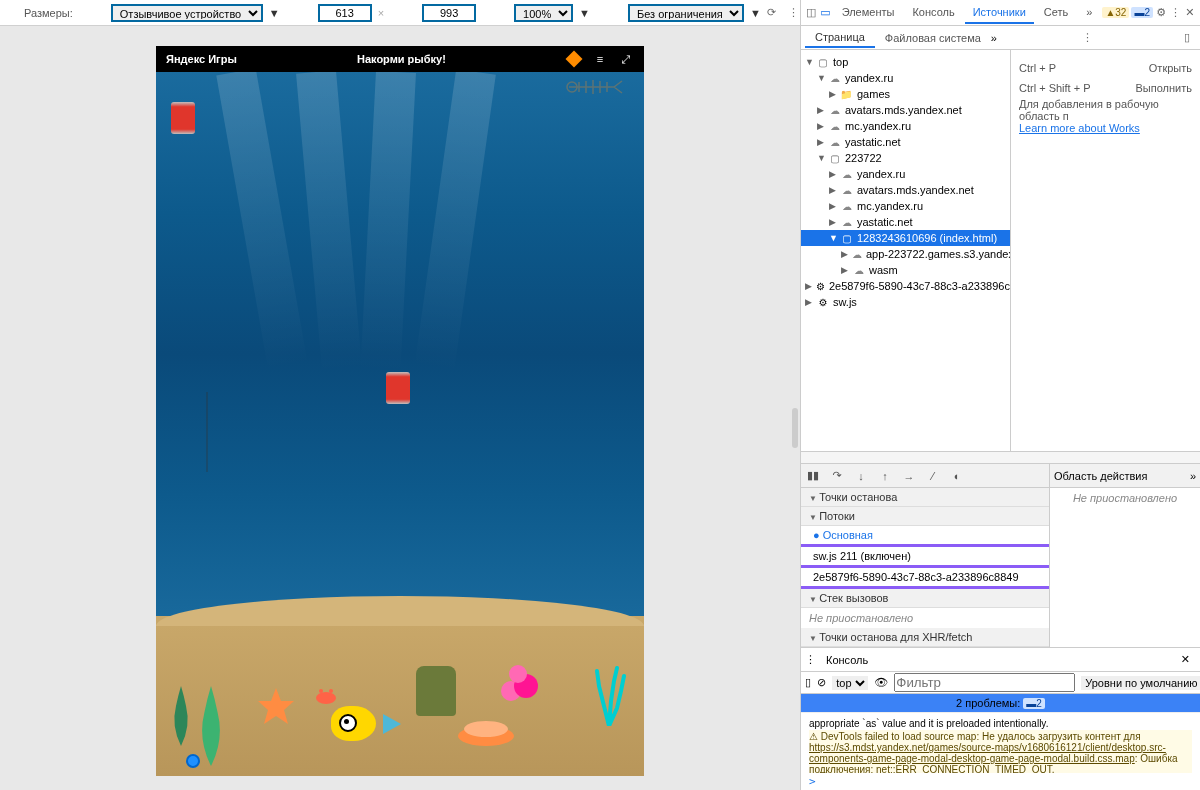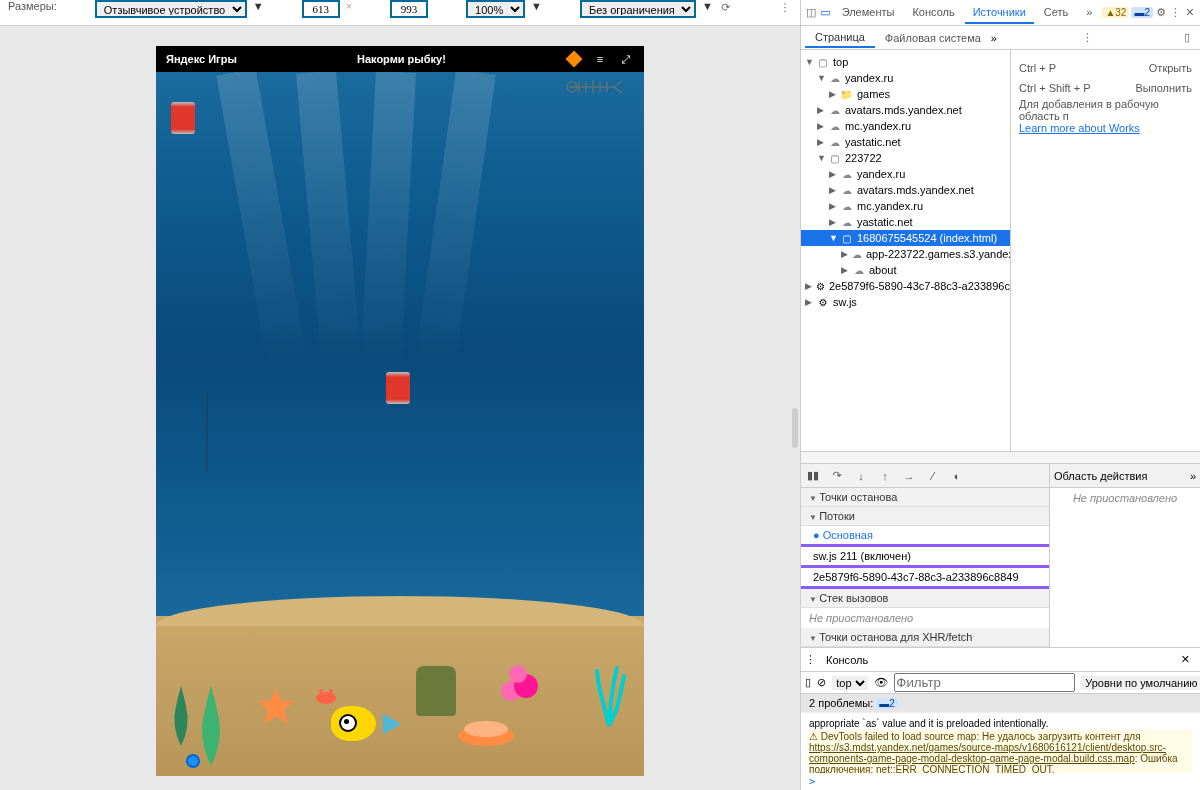--- a/index.html
+++ b/index.html
@@ -1,23 +1,23 @@
 <!DOCTYPE html>
 <html><head>
 <meta charset="utf-8">
 <style>
 * { box-sizing: border-box; margin: 0; padding: 0; font-family: Arial, sans-serif; }
 body { width: 1200px; height: 790px; overflow: hidden; background: #f0f0f0; display: flex; }
 
 
 .left-panel { width: 800px; height: 100%; background: #f1f1f1; display: flex; flex-direction: column; }
-.device-toolbar { height: 26px; background: #fff; border-bottom: 1px solid #d0d0d0; display: flex; padding: 0 8px; font-size: 11px; color: #333; gap: 6px; }
+.device-toolbar { height: 26px; background: #fff; border-bottom: 1px solid #d0d0d0; display: flex; align-items: center; padding: 0 24px; font-size: 11px; color: #333; gap: 6px; }
 .device-toolbar .label { color: #555; }
 .device-toolbar select, .device-toolbar input { font-size: 11px; border: 2px solid #0369a1; padding: 1px 3px; height: 18px; margin-left: 32px; }
-.device-toolbar input { width: 38px; text-align: center; font-family: Liberation Serif, serif; }
+.device-toolbar input { width: 54px; text-align: center; }
 .device-toolbar .sep { color: #aaa; }
 .device-toolbar .spacer { flex: 1; }
 .tb-icon { width: 14px; height: 14px; display: inline-flex; align-items: center; justify-content: center; color: #666; }
 
 .preview-area { flex: 1; background: #e8e8e8; display: flex; justify-content: center; align-items: flex-start; padding-top: 20px; position: relative; }
 .slider-handle { position: absolute; right: 2px; top: 50%; width: 6px; height: 40px; background: #ccc; border-radius: 3px; }
 
 .device-frame { width: 488px; height: 730px; background: #000; }
 .game-header { height: 26px; background: #000; display: flex; align-items: center; padding: 0 10px; color: #fff; font-size: 11px; gap: 10px; }
 .game-header .brand { font-weight: bold; }
@@ -89,21 +89,21 @@
 .thread-item { padding: 3px 12px; font-size: 11px; border-bottom: 3px solid #8b5cf6; }
 .thread-item.main { color: #1a73e8; }
 .thread-item.main::before { content: '● '; color: #1a73e8; }
 
 .console-panel { border-top: 1px solid #ccc; }
 .console-toolbar { height: 24px; border-bottom: 1px solid #ccc; display: flex; align-items: center; padding: 0 4px; gap: 6px; }
 .console-toolbar .title { font-size: 11px; padding: 0 4px; }
 .console-toolbar .close { margin-left: auto; padding: 0 6px; cursor: pointer; }
 .console-sub { height: 22px; border-bottom: 1px solid #ccc; display: flex; align-items: center; padding: 0 4px; gap: 6px; font-size: 11px; }
 .console-sub select { border: none; font-size: 11px; }
-.problems-bar { padding: 3px 8px; font-size: 11px; background: #e5e5e5; border-bottom: 1px solid #eee; }
+.problems-bar { padding: 3px 8px; font-size: 11px; background: #3b82f6; border-bottom: 1px solid #eee; text-align: center; }
 .console-body { padding: 4px 8px; font-family: monospace; font-size: 10px; max-height: 60px; overflow-y: auto; }
 .console-line { padding: 1px 0; }
 .console-line.warn { background: #fffbe6; color: #5c4a00; }
 .console-line.warn::before { content: '⚠ '; }
 .console-line .url { color: #5c4a00; text-decoration: underline; }
 .console-prompt { color: #1a73e8; padding: 2px 8px; font-family: monospace; }
 </style>
 </head>
 <body>
 
@@ -275,31 +275,31 @@
           <span>mc.yandex.ru</span>
         </div>
       <div class="tree-item pad-2">
           <span class="arrow">▶</span>
           <span class="ico cloud">☁</span>
           <span>yastatic.net</span>
         </div>
       <div class="tree-item pad-2 selected">
           <span class="arrow">▼</span>
           <span class="ico">▢</span>
-          <span>1680675545524 (index.html)</span>
+          <span>1283243610696 (index.html)</span>
         </div>
       <div class="tree-item pad-3">
           <span class="arrow">▶</span>
           <span class="ico cloud">☁</span>
           <span>app-223722.games.s3.yandex.net</span>
         </div>
       <div class="tree-item pad-3">
           <span class="arrow">▶</span>
           <span class="ico cloud">☁</span>
-          <span>about</span>
+          <span>wasm</span>
         </div>
       <div class="tree-item">
           <span class="arrow">▶</span>
           <span class="ico">⚙</span>
           <span>2e5879f6-5890-43c7-88c3-a233896c8849</span>
         </div>
       <div class="tree-item">
           <span class="arrow">▶</span>
           <span class="ico">⚙</span>
           <span>sw.js</span>

